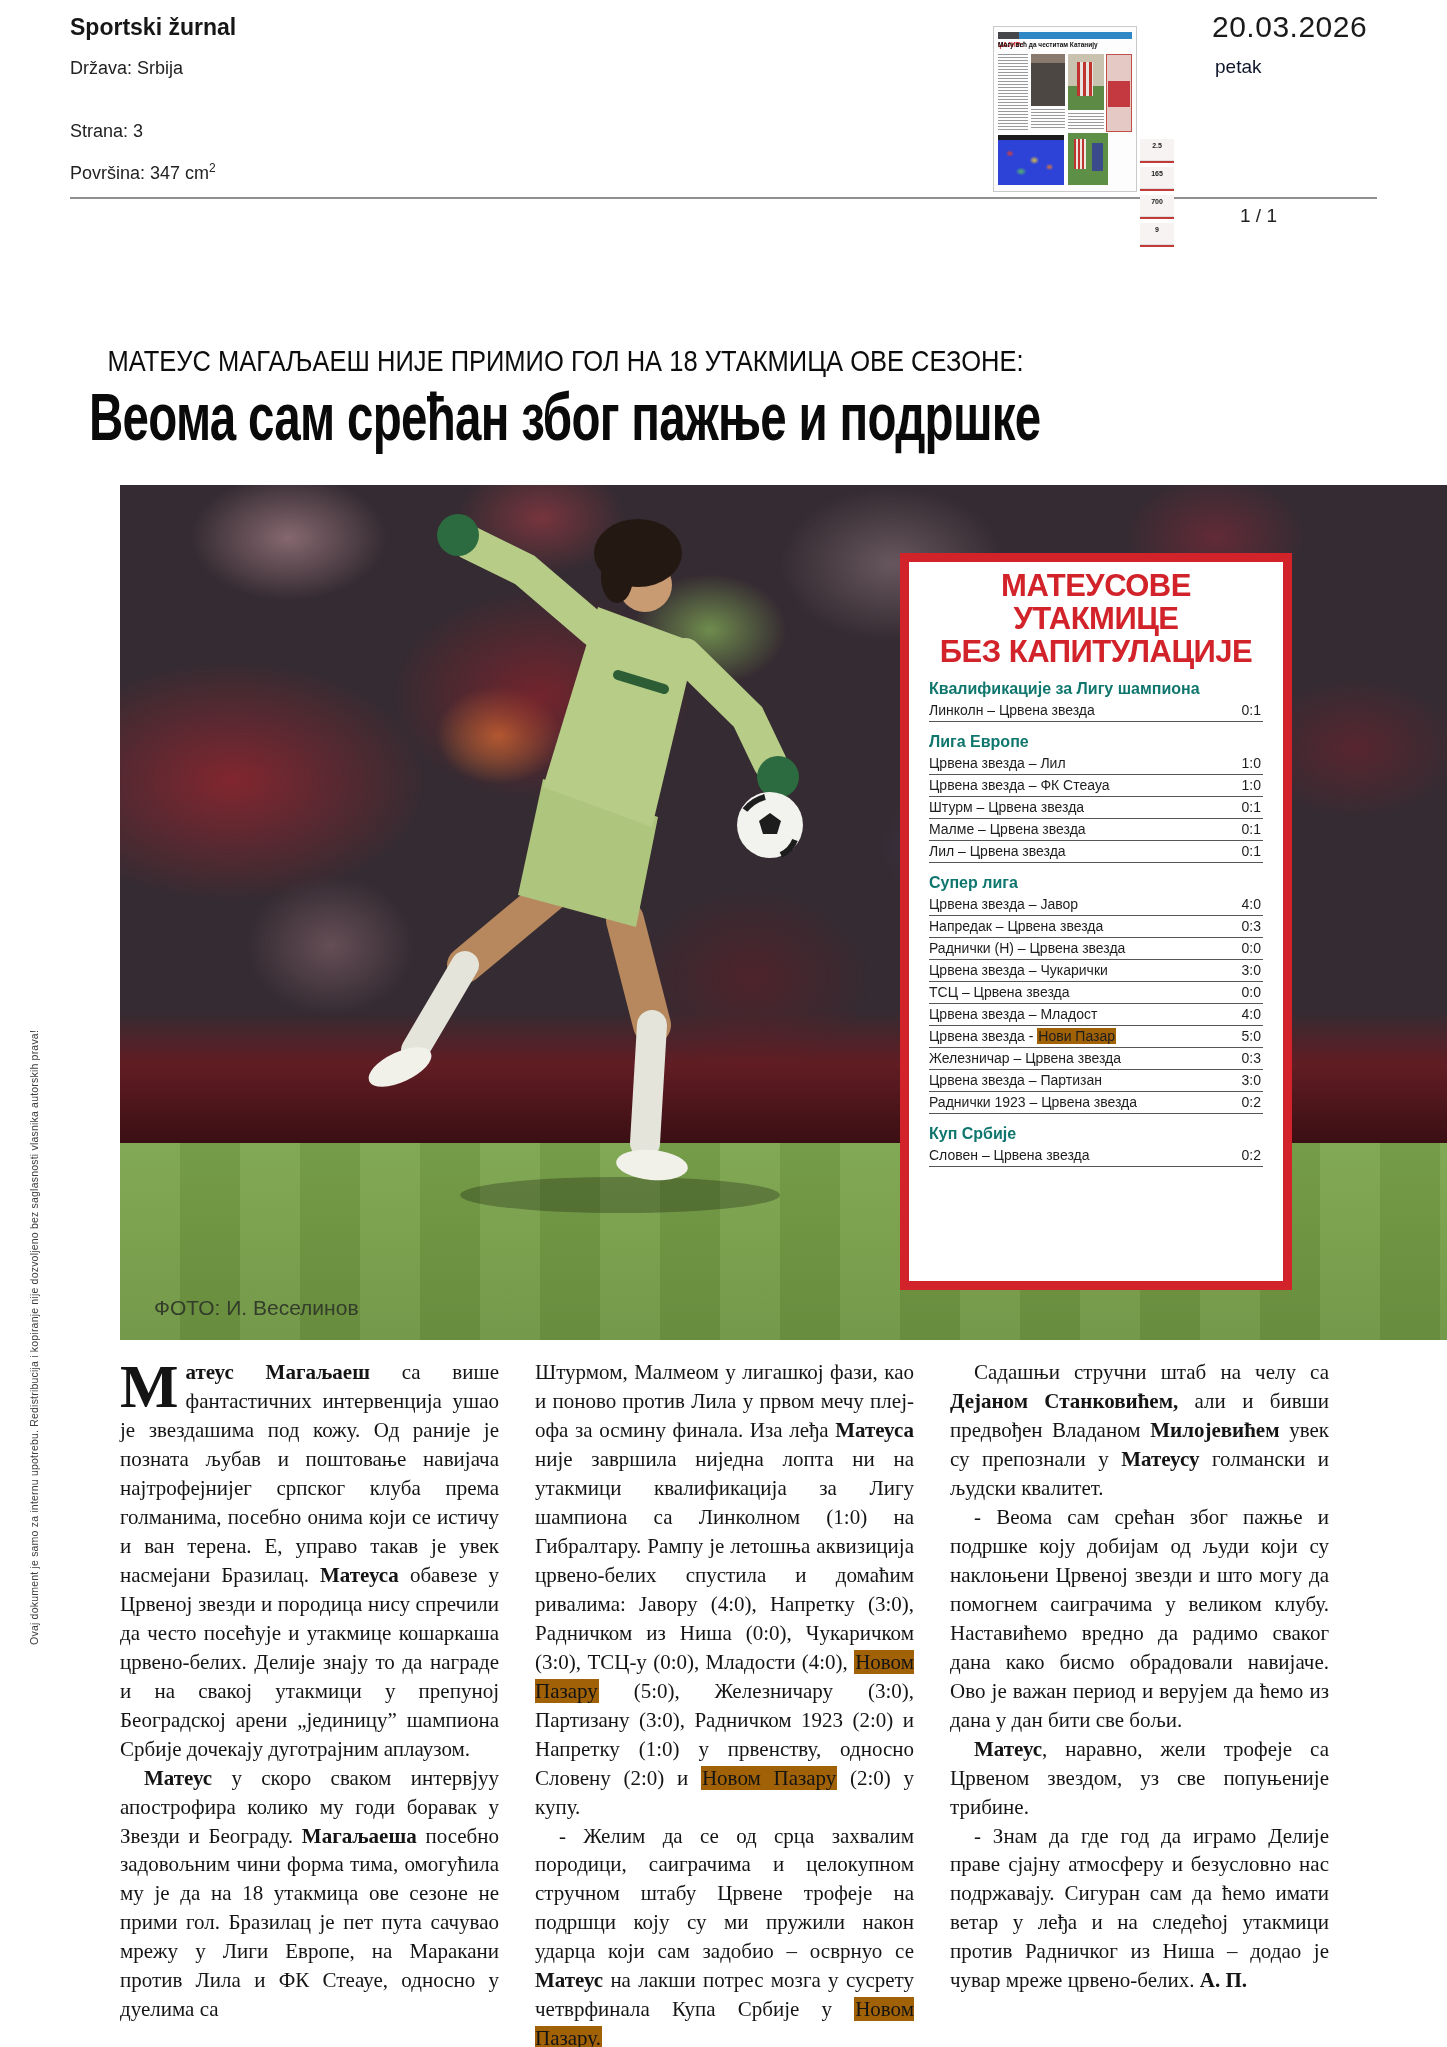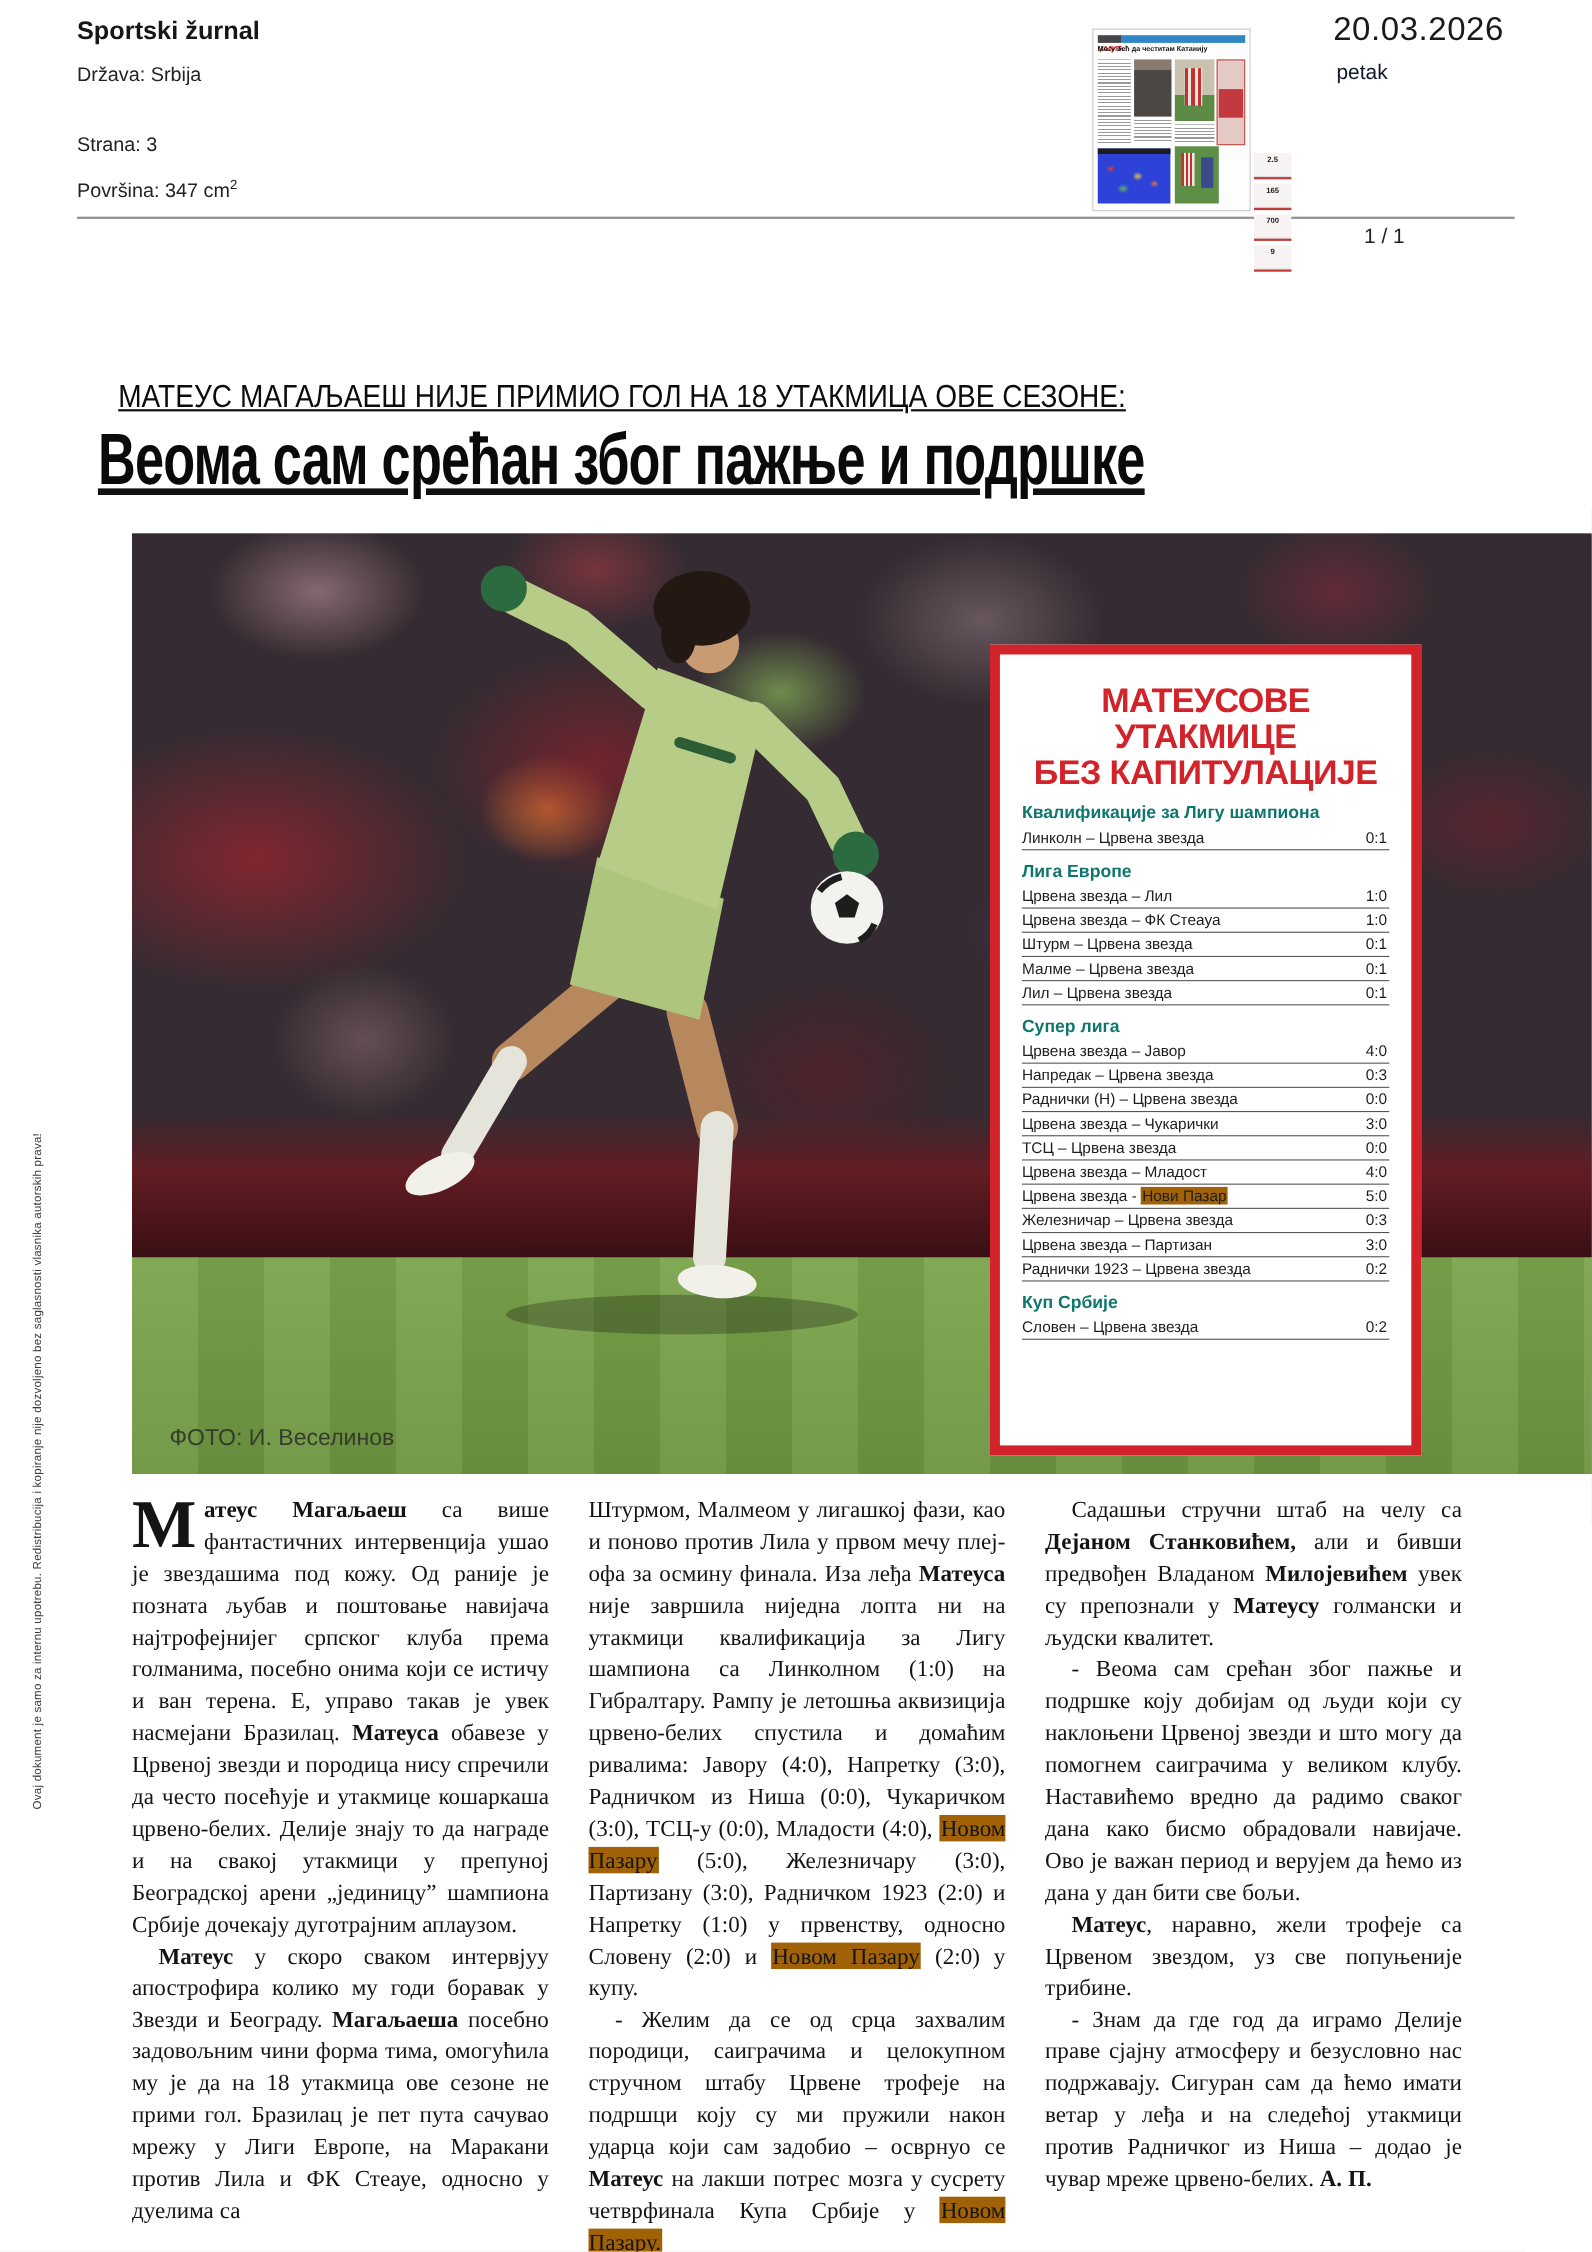--- a/index.html
+++ b/index.html
@@ -50,21 +50,21 @@
   .t-grnpic{left:74px;top:106px;width:40px;height:52px;background:#5d8f46;}
   .t-grnpic:before{content:"";position:absolute;left:6px;top:6px;width:12px;height:30px;
      background:repeating-linear-gradient(90deg,#c0342f 0 2px,#efe9e2 2px 4px);}
   .t-grnpic:after{content:"";position:absolute;right:5px;top:10px;width:11px;height:28px;background:#3a4a8a;}
   .t-stats{left:146px;top:112px;width:46px;height:120px;}
   .t-stats .tstat{position:static;display:block;width:34px;height:22px;margin:0 0 4px 0;
      font-size:7px;font-weight:700;color:#222;text-align:center;line-height:14px;
      background:#f6f3f2;border-bottom:2px solid #c23b38;box-shadow:0 -1px 0 #ddd inset;}
 
   
-  .head-wrap{position:absolute;left:120px;top:345px;width:890px;text-decoration:underline;}
+  .head-wrap{position:absolute;left:120px;top:345px;width:890px;}
   .kicker-row,.headline-row{display:flex;justify-content:center;}
   .kicker{font-size:29px;color:#0c0c0c;white-space:nowrap;transform:scaleX(.88);}
   .headline{margin-top:6px;font-size:66px;line-height:1;font-weight:700;color:#0a0a0a;
             white-space:nowrap;letter-spacing:-1px;transform:scaleX(.72);
             font-family:"Liberation Sans",sans-serif;}
 
   
   .photo{position:absolute;left:120px;top:485px;width:1404px;height:855px;overflow:hidden;background:#332a31;}
   .crowd{position:absolute;left:0;top:0;width:100%;height:77%;background-color:#352b32;
     background-image:
@@ -84,22 +84,22 @@
       radial-gradient(140px 100px at 75% 70%,rgba(172,92,102,.33),transparent 70%),
       radial-gradient(120px 90px at 60% 55%,rgba(60,66,110,.45),transparent 70%);}
   .grass{position:absolute;left:0;bottom:0;width:100%;height:23%;
     background:
       repeating-linear-gradient(90deg,rgba(255,255,255,.05) 0 60px,rgba(0,0,0,.05) 60px 120px),
       linear-gradient(180deg,#7ba44c 0,#6d9440 100%);}
   .credit{position:absolute;left:34px;bottom:20px;font-size:21px;color:#333d2a;z-index:3;}
   .keeper{position:absolute;left:180px;top:10px;z-index:2;}
 
   
-  .scorebox{position:absolute;left:900px;top:586px;width:392px;height:737px;box-sizing:border-box;
-            background:#fff;border:9px solid #d2232a;padding:26px 20px 0 20px;overflow:hidden;z-index:5;}
+  .scorebox{position:absolute;left:900px;top:553px;width:392px;height:737px;box-sizing:border-box;
+            background:#fff;border:9px solid #d2232a;padding:8px 20px 0 20px;overflow:hidden;z-index:5;}
   .sb-title{font-size:31px;line-height:1.06;font-weight:700;color:#d2232a;text-align:center;
             letter-spacing:-.5px;}
   .sb-sec-name{font-size:16px;font-weight:700;color:#0f766e;margin:11px 0 2px 0;}
   .sb-sections{margin-top:4px;}
   .sb-row{display:flex;justify-content:space-between;font-size:14px;color:#1d1d1d;
           padding:2px 2px 3px 0;border-bottom:1px solid #555;}
   .sb-score{margin-left:8px;}
   .hl{background:#a16207;padding:0 1px;}
 
   

